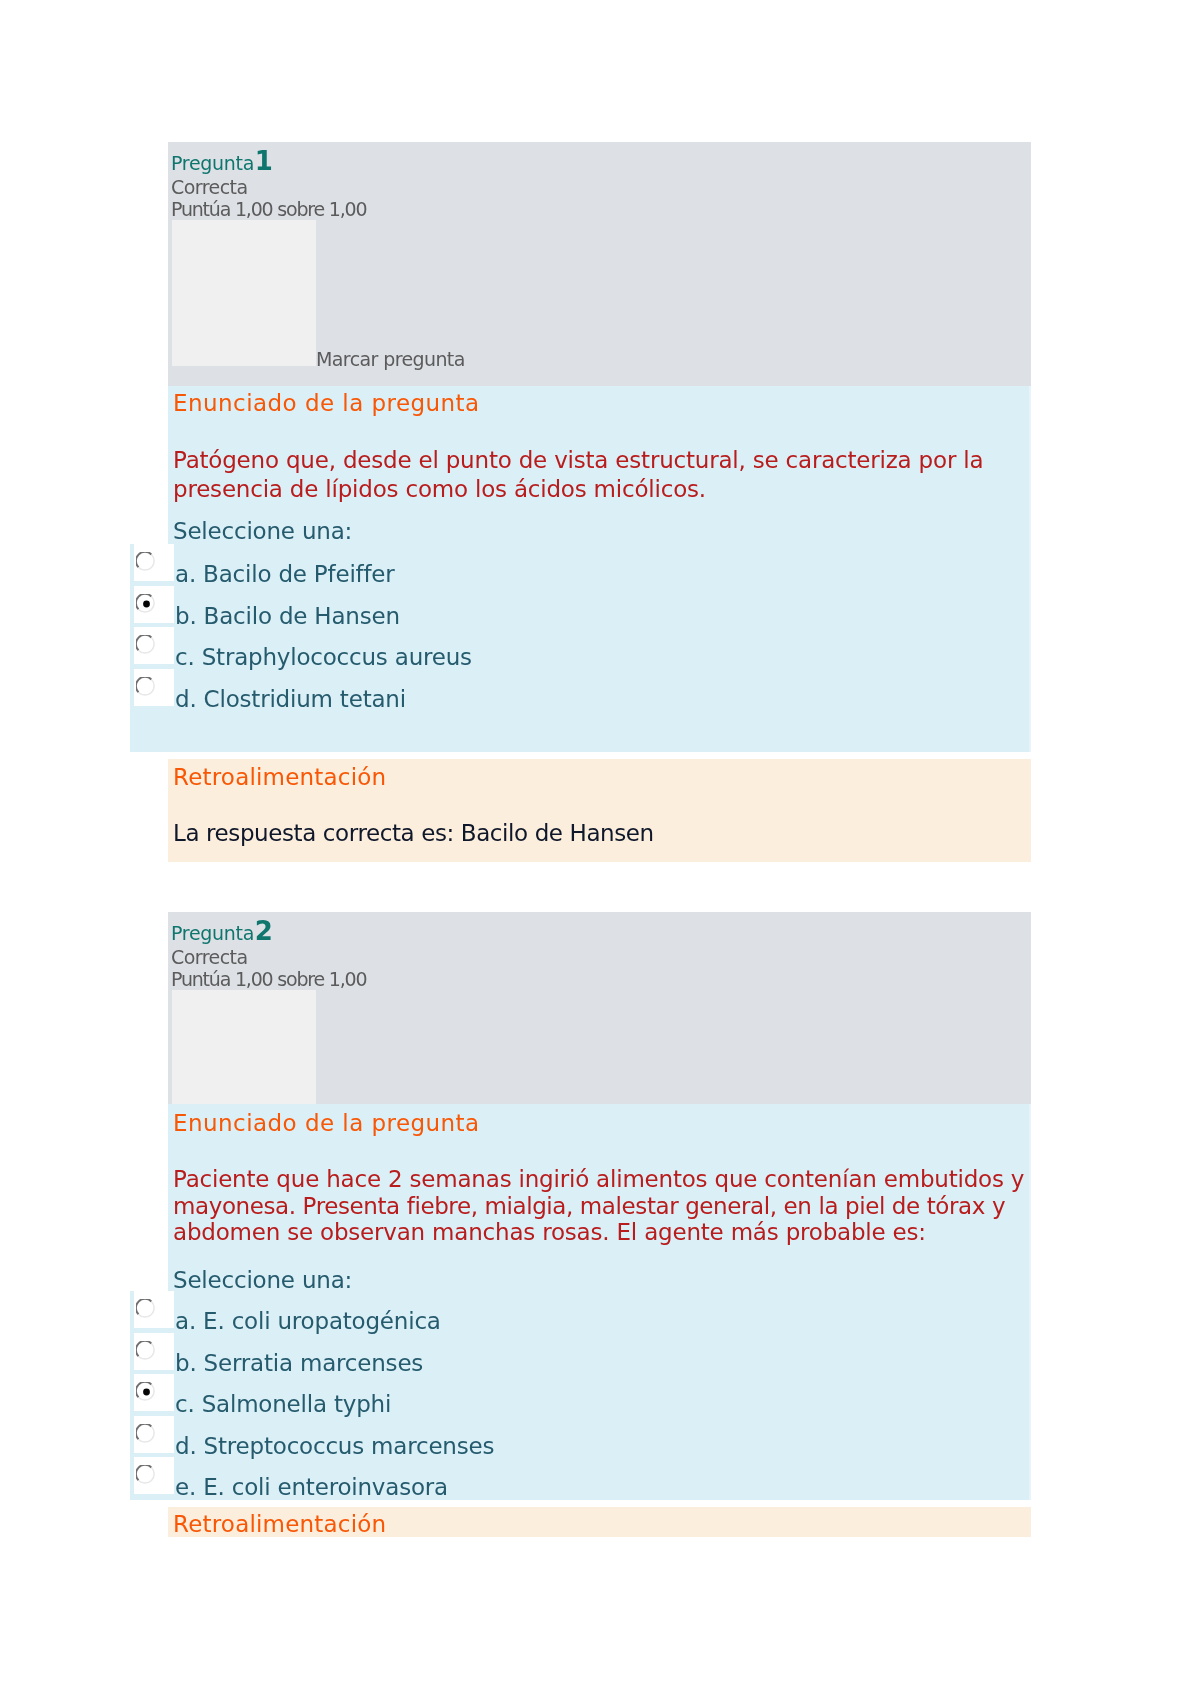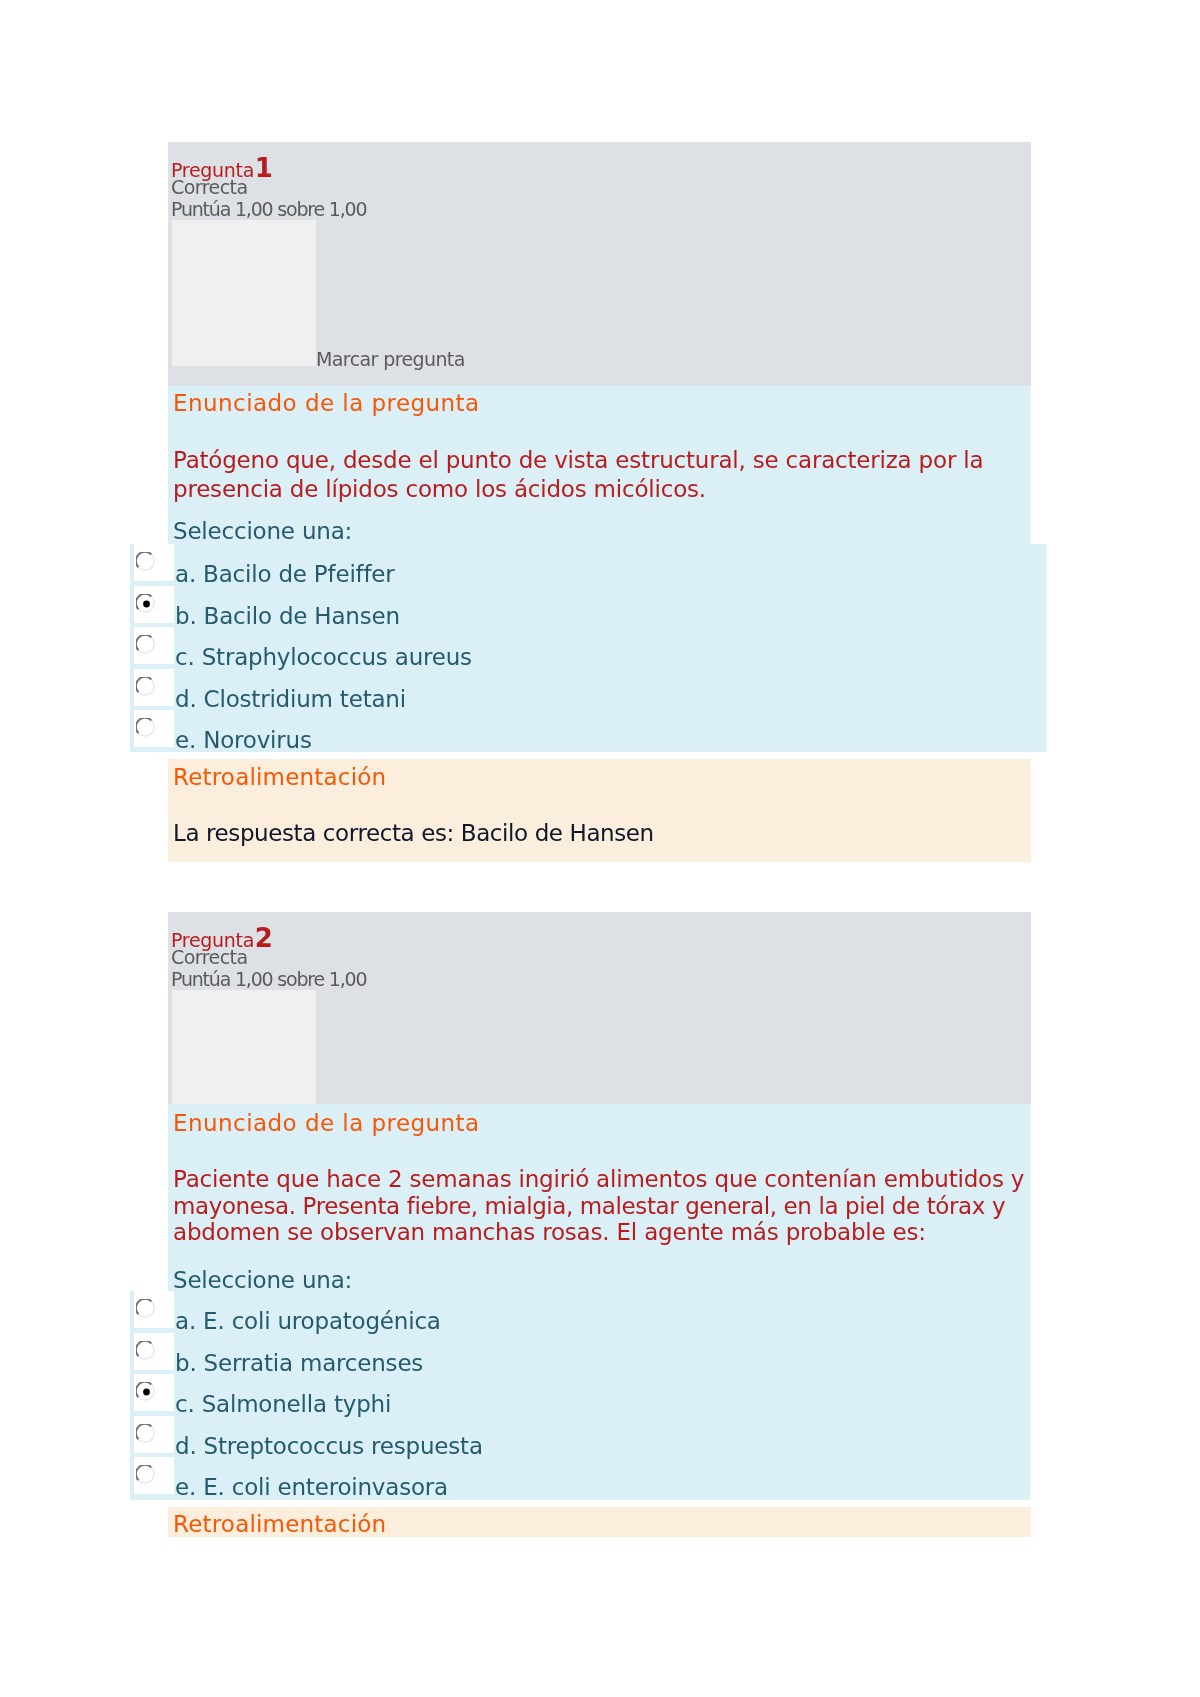--- a/index.html
+++ b/index.html
@@ -5,22 +5,22 @@
 <style>
   html,body{margin:0;padding:0;background:#ffffff;}
   body{width:1200px;height:1697px;
        font-family:"DejaVu Sans",sans-serif;
        -webkit-font-smoothing:antialiased;overflow:hidden;}
   .page{position:relative;width:1200px;height:1697px;background:#ffffff;
         transform:translateZ(0);}
 
   
   .q-info{position:absolute;left:168px;width:863px;background:#dde1e6;}
-  .q-no{position:absolute;left:3px;top:8px;font-size:19px;color:#b91c1c;
-        white-space:nowrap;line-height:22px;letter-spacing:-0.3px;margin-top:7px;}
+  .q-no{position:absolute;left:3px;top:8px;font-size:19px;color:#0f766e;
+        white-space:nowrap;line-height:22px;letter-spacing:-0.3px;}
   .q-no .q-num{font-size:26px;font-weight:bold;letter-spacing:0;margin-left:-5px;}
   .q-state{position:absolute;left:3px;top:34px;font-size:19px;color:#5b5b5b;
            line-height:22px;letter-spacing:-0.55px;}
   .q-grade{position:absolute;left:3px;top:56px;font-size:19px;color:#5b5b5b;
            line-height:22px;letter-spacing:-1.2px;}
   .q-flagbox{position:absolute;left:4px;top:78px;width:144px;height:146px;background:#f0f0f0;}
   .q-flagtext{position:absolute;left:148px;top:206px;font-size:19px;color:#5b5b5b;
               white-space:nowrap;line-height:22px;letter-spacing:-0.6px;}
 
   
@@ -66,21 +66,21 @@
   <div class="q-flagtext">Marcar pregunta</div>
 </div>
 <div class="q-stem" style="top:386px;height:158px;">
   <div class="sec-title" style="top:2px;">Enunciado de la pregunta</div>
   <div class="stem-p" style="top:60px;line-height:29.3px;">
     <div class="stem-line">Patógeno que, desde el punto de vista estructural, se caracteriza por la</div>
     <div class="stem-line">presencia de lípidos como los ácidos micólicos.</div>
   </div>
   <div class="sel-one" style="top:130px;">Seleccione una:</div>
 </div>
-<div class="ans-wrap" style="top:544px;height:208px;padding-left:16px;">
+<div class="ans-wrap" style="top:544px;height:208px;">
   <div class="ans-row" style="top:0.0px;">
     <div class="ans-box">
           <svg class="radio" viewBox="0 0 20 20" width="20" height="20">
             <circle cx="10" cy="10" r="9.1" fill="#ffffff"></circle>
             <path d="M2.55 15.45 A9.1 9.1 0 0 1 15.45 2.55" fill="none" stroke="#6f6f6f" stroke-width="1.9" stroke-linecap="butt"></path>
             <path d="M15.45 2.55 A9.1 9.1 0 0 1 2.55 15.45" fill="none" stroke="#e8e8e8" stroke-width="1.5" stroke-linecap="butt"></path>
           </svg>
         </div>
     <div class="ans-text">a. Bacilo de Pfeiffer</div>
   </div>
@@ -107,30 +107,20 @@
   </div>
   <div class="ans-row" style="top:124.5px;">
     <div class="ans-box">
           <svg class="radio" viewBox="0 0 20 20" width="20" height="20">
             <circle cx="10" cy="10" r="9.1" fill="#ffffff"></circle>
             <path d="M2.55 15.45 A9.1 9.1 0 0 1 15.45 2.55" fill="none" stroke="#6f6f6f" stroke-width="1.9" stroke-linecap="butt"></path>
             <path d="M15.45 2.55 A9.1 9.1 0 0 1 2.55 15.45" fill="none" stroke="#e8e8e8" stroke-width="1.5" stroke-linecap="butt"></path>
           </svg>
         </div>
     <div class="ans-text">d. Clostridium tetani</div>
-  </div>
-  <div class="ans-row" style="top:166.0px;">
-    <div class="ans-box">
-          <svg class="radio" viewBox="0 0 20 20" width="20" height="20">
-            <circle cx="10" cy="10" r="9.1" fill="#ffffff"></circle>
-            <path d="M2.55 15.45 A9.1 9.1 0 0 1 15.45 2.55" fill="none" stroke="#6f6f6f" stroke-width="1.9" stroke-linecap="butt"></path>
-            <path d="M15.45 2.55 A9.1 9.1 0 0 1 2.55 15.45" fill="none" stroke="#e8e8e8" stroke-width="1.5" stroke-linecap="butt"></path>
-          </svg>
-        </div>
-    <div class="ans-text">e. Norovirus</div>
   </div>
 </div>
 <div class="q-fb" style="top:759px;height:103px;">
   <div class="fb-title" style="top:3px;">Retroalimentación</div>
   <div class="fb-text">La respuesta correcta es: Bacilo de Hansen</div>
 </div>
 
 <div class="q-info" style="top:912px;height:242px;">
   <div class="q-no"><span>Pregunta</span> <b class="q-num">2</b></div>
   <div class="q-state">Correcta</div>
@@ -180,21 +170,21 @@
     <div class="ans-text">c. Salmonella typhi</div>
   </div>
   <div class="ans-row" style="top:124.5px;">
     <div class="ans-box">
           <svg class="radio" viewBox="0 0 20 20" width="20" height="20">
             <circle cx="10" cy="10" r="9.1" fill="#ffffff"></circle>
             <path d="M2.55 15.45 A9.1 9.1 0 0 1 15.45 2.55" fill="none" stroke="#6f6f6f" stroke-width="1.9" stroke-linecap="butt"></path>
             <path d="M15.45 2.55 A9.1 9.1 0 0 1 2.55 15.45" fill="none" stroke="#e8e8e8" stroke-width="1.5" stroke-linecap="butt"></path>
           </svg>
         </div>
-    <div class="ans-text">d. Streptococcus respuesta</div>
+    <div class="ans-text">d. Streptococcus marcenses</div>
   </div>
   <div class="ans-row" style="top:166.0px;">
     <div class="ans-box">
           <svg class="radio" viewBox="0 0 20 20" width="20" height="20">
             <circle cx="10" cy="10" r="9.1" fill="#ffffff"></circle>
             <path d="M2.55 15.45 A9.1 9.1 0 0 1 15.45 2.55" fill="none" stroke="#6f6f6f" stroke-width="1.9" stroke-linecap="butt"></path>
             <path d="M15.45 2.55 A9.1 9.1 0 0 1 2.55 15.45" fill="none" stroke="#e8e8e8" stroke-width="1.5" stroke-linecap="butt"></path>
           </svg>
         </div>
     <div class="ans-text">e. E. coli enteroinvasora</div>

